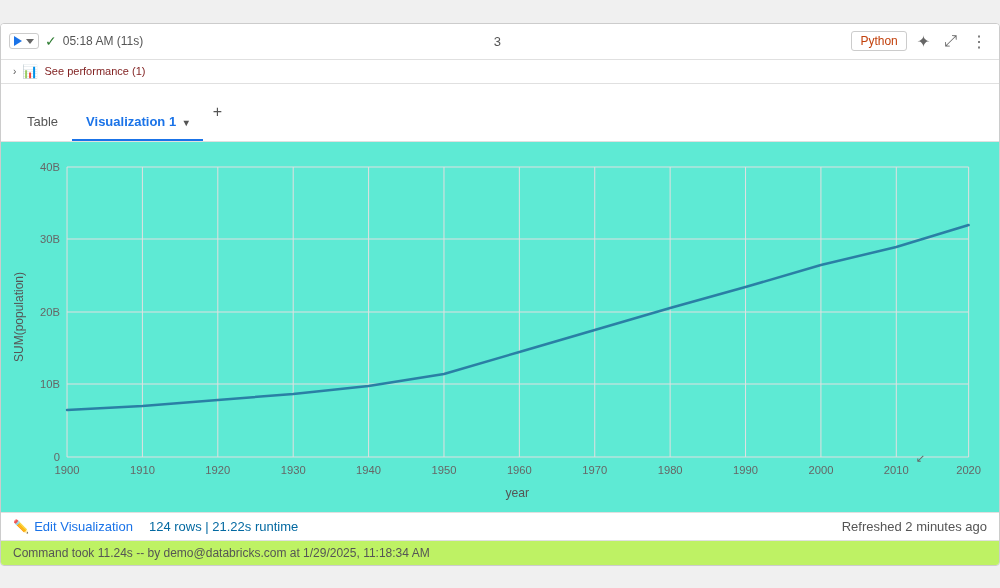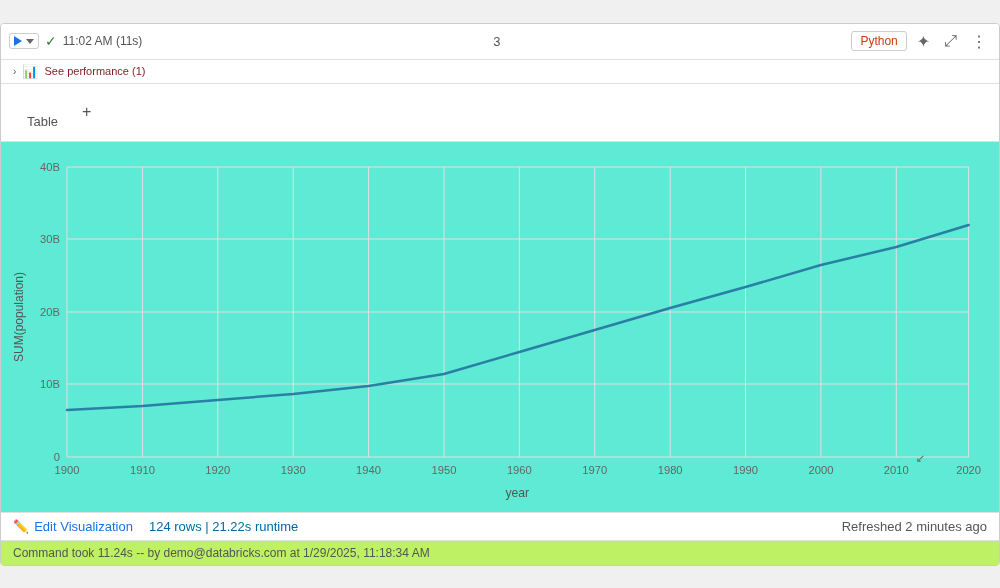--- a/index.html
+++ b/index.html
@@ -169,37 +169,41 @@
 <body>
 
 <div class="notebook-cell">
 
   <div class="cell-toolbar">
     <button class="run-btn">
       <div class="run-triangle"></div>
       <div class="run-dropdown"></div>
     </button>
     <span class="check-icon">✓</span>
-    <span class="cell-status">11:02 AM (11s)</span>
+    <span class="cell-status">05:18 AM (11s)</span>
     <span class="cell-number">3</span>
     <span class="python-badge">Python</span>
     <span class="toolbar-icon">✦</span>
     <span class="toolbar-icon">⤢</span>
     <span class="toolbar-icon">⋮</span>
   </div>
 
 
   <div class="perf-row">
     <span class="chevron-right">›</span>
     <span class="perf-icon">📊</span>
     <span class="perf-link">See performance (1)</span>
   </div>
 
   <div class="tabs-bar">
     <div class="tab">Table</div>
+    <div class="tab active">
+      <span>Visualization 1</span>
+      <span class="tab-dropdown">▾</span>
+    </div>
     <div class="tab-add">+</div>
   </div>
 
   <div class="chart-area">
     <div class="chart-container">
       <svg class="chart-svg" viewBox="0 0 960 360" preserveAspectRatio="none">
 
         <defs>
           <style>
             .grid-line { stroke: #e0e0e0; stroke-width: 1; }

